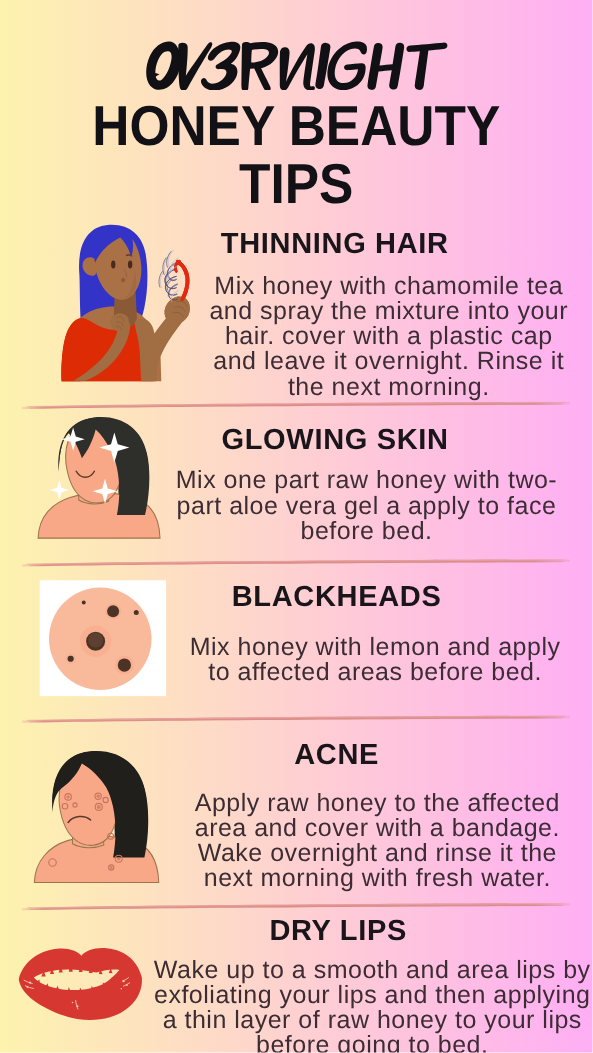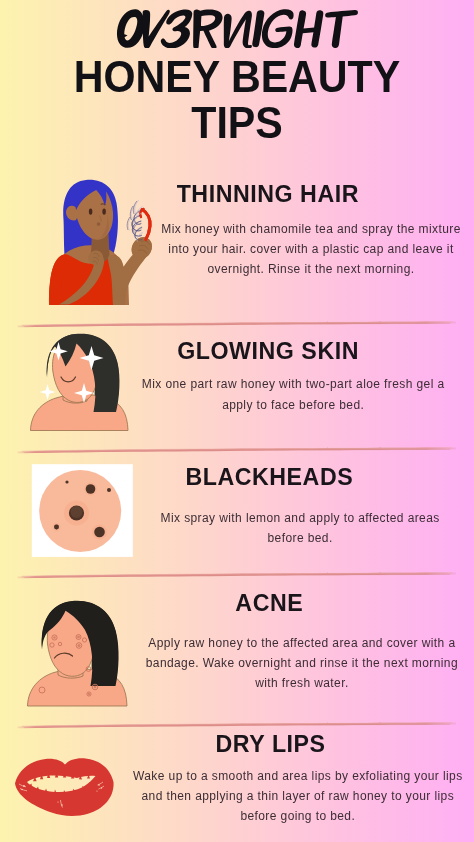--- a/index.html
+++ b/index.html
@@ -1,28 +1,28 @@
 <!DOCTYPE html>
 <html><head>
 <meta charset="utf-8">
 <style>
   html,body{margin:0;padding:0;}
   body{width:474px;height:842px;overflow:hidden;
        font-family:"Liberation Sans",sans-serif;
        background:linear-gradient(90deg,#FDF3AE 0%,#FFAEF4 100%);}
   .page{position:relative;width:474px;height:842px;overflow:hidden;}
-  .hdr{position:absolute;left:0;top:0;width:474px;text-align:center;padding-top:8px;}
+  .hdr{position:absolute;left:0;top:0;width:474px;text-align:center;padding-top:32px;}
   .brush{display:block;margin:0 auto;}
   .ttl2{font-weight:bold;color:#121116;font-size:45px;line-height:46px;
         transform:scaleX(.915);letter-spacing:0px;white-space:nowrap;}
   #t2{margin-top:6.5px;}
   .art{position:absolute;}
   .h2{position:absolute;font-weight:bold;color:#19151A;font-size:23.2px;
       line-height:23.2px;text-align:center;letter-spacing:0.55px;white-space:nowrap;}
-  .bd{position:absolute;color:#3C2D35;font-size:12px;line-height:20.3px;
+  .bd{position:absolute;color:#3C2D35;font-size:20px;line-height:20.3px;
       text-align:center;letter-spacing:0.4px;}
   .divider{position:absolute;left:0;width:474px;height:12px;overflow:visible;}
 </style>
 </head>
 <body>
 
 <div class="page">
 
   <div class="hdr">
     <svg class="brush" width="245" height="39.5" viewBox="0 0 254 41" role="img" aria-label="OVERNIGHT">
@@ -176,21 +176,21 @@
         <g fill="#FFFFFF">
           <path d="M58.5 342 L60.6 349.2 L67.8 351.3 L60.6 353.4 L58.5 360.6 L56.4 353.4 L49.2 351.3 L56.4 349.2 Z"></path>
           <path d="M91.5 346 L94.2 355.3 L103.5 358 L94.2 360.7 L91.5 370 L88.8 360.7 L79.5 358 L88.8 355.3 Z"></path>
           <path d="M47.5 384 L49.3 390.2 L55.5 392 L49.3 393.8 L47.5 400 L45.7 393.8 L39.5 392 L45.7 390.2 Z"></path>
           <path d="M84 383 L86.2 390.8 L94 393 L86.2 395.2 L84 403 L81.8 395.2 L74 393 L81.8 390.8 Z"></path>
         </g>
       </g>
     </svg>
 
     <div class="h2" style="left:0;width:536.2px;top:340.4px">GLOWING SKIN</div>
-    <div class="bd" style="left:138.2px;width:310px;top:374.4px">Mix one part raw honey with two-part aloe fresh gel a apply to face before bed.</div>
+    <div class="bd" style="left:138.2px;width:310px;top:374.4px">Mix one part raw honey with two-part aloe vera gel a apply to face before bed.</div>
   </div>
   <div class="sec">
     <svg class="art" style="left:0;top:0" width="474" height="842" viewBox="0 0 474 842">
       <g>
         <rect x="31.8" y="464.2" width="101" height="92.7" fill="#FFFFFF"></rect>
         <circle cx="80.2" cy="511" r="41" fill="#F9BA9B"></circle>
         <circle cx="76.5" cy="513" r="12.5" fill="#F6AE8D" opacity="0.75"></circle>
         <circle cx="76.5" cy="513" r="7.6" fill="#4D3226"></circle>
         <circle cx="76.5" cy="512" r="6.0" fill="#5E4030"></circle>
         <circle cx="90.5" cy="489" r="6.4" fill="#F6AE8D" opacity="0.75"></circle>
@@ -199,21 +199,21 @@
         <circle cx="99.5" cy="532" r="5.3" fill="#4D3226"></circle>
         <circle cx="67" cy="482" r="1.6" fill="#4D3226"></circle>
         <circle cx="109" cy="490" r="2.0" fill="#4D3226"></circle>
         <circle cx="56.5" cy="527" r="2.4" fill="#4D3226"></circle>
         <circle cx="56.5" cy="527" r="4.4" fill="#F6AE8D" opacity="0.5"></circle>
         <circle cx="56.5" cy="527" r="2.4" fill="#4D3226"></circle>
       </g>
     </svg>
 
     <div class="h2" style="left:0;width:538.6px;top:466.1px">BLACKHEADS</div>
-    <div class="bd" style="left:141.1px;width:318px;top:507.9px">Mix spray with lemon and apply to affected areas before bed.</div>
+    <div class="bd" style="left:141.1px;width:318px;top:507.9px">Mix honey with lemon and apply to affected areas before bed.</div>
   </div>
   <div class="sec">
     <svg class="art" style="left:0;top:0" width="474" height="842" viewBox="0 0 474 842">
       <g>
 
         <path d="M42 648 C40 622 50 604 70 601.5 C93 598.8 110 610 115.5 631 C119.5 647 118.5 670 115 686 L90 686 C94 665 91 642 84 628 C77 615 62 609.5 52.5 615 C46 619 42.5 631 42 648 Z" fill="#201F1C"></path>
 
         <path d="M27.5 706 C28 688.5 39.5 677 54 672.5 C63 669.7 72 669 80 669 C88.5 669 97.5 669.7 106 672.5 C120.5 677 126.5 688.5 127 706 Z" fill="#F9A887" stroke="#9C7550" stroke-width="0.85"></path>
 
         <path d="M58 652 L82 652 L83 676 C76 679 65 679 58 675 Z" fill="#F9A887" stroke="#9C7550" stroke-width="0.85"></path>

